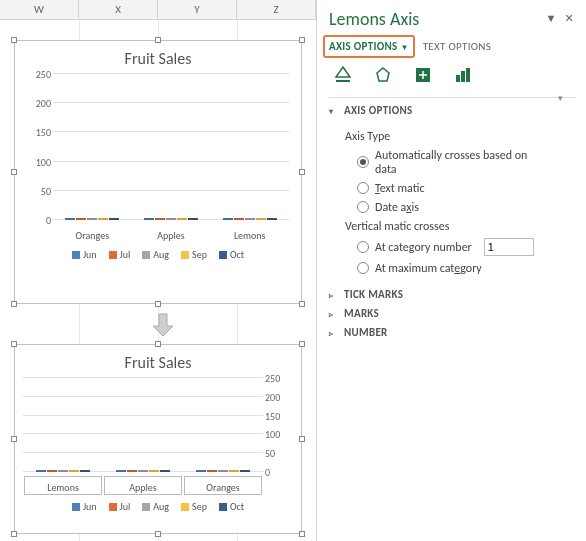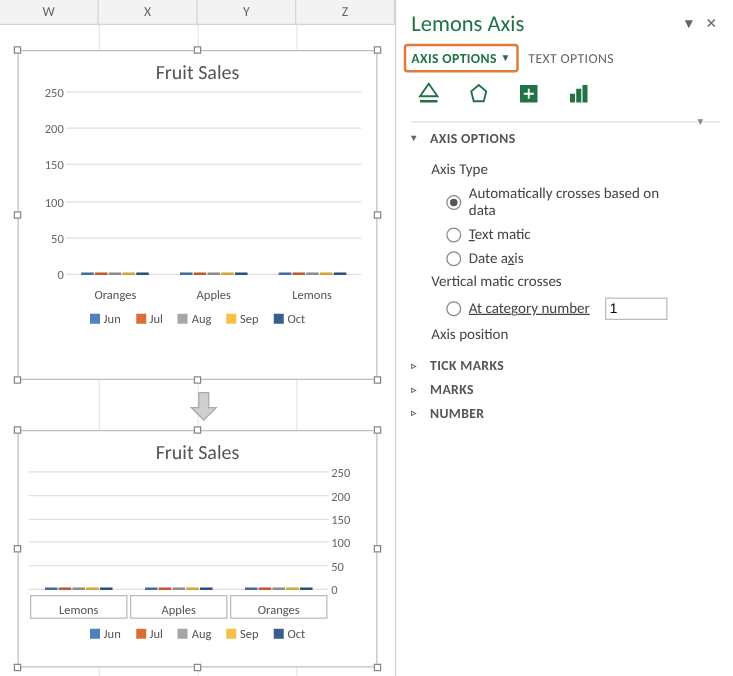--- a/index.html
+++ b/index.html
@@ -347,25 +347,28 @@
         <span><span class="ul">T</span><span>ext matic</span></span>
       </div>
       <div class="radio-row">
         <span class="radio"></span>
         <span>Date a<span class="ul">x</span>is</span>
       </div>
 
       <div class="lbl">Vertical matic crosses</div>
       <div class="radio-row">
         <span class="radio"></span>
-        <span style="max-width:100px;text-decoration:underline;">At cate<span class="ul">g</span>ory number</span>
+        <span style="max-width:100px;">At cate<span class="ul">g</span>ory number</span>
         <input class="numfield" value="1" style="">
       </div>
-
-      <div class="lbl">Axis position</div>
+      <div class="radio-row">
+        <span class="radio"></span>
+        <span>At maximum cat<span class="ul">e</span>gory</span>
+      </div>
+
     </div>
   </div>
 
   <div class="section">
     <div class="sec-head">
       <span class="tri">▹</span>
       <span>TICK MARKS</span>
     </div>
   </div>
   <div class="section">

